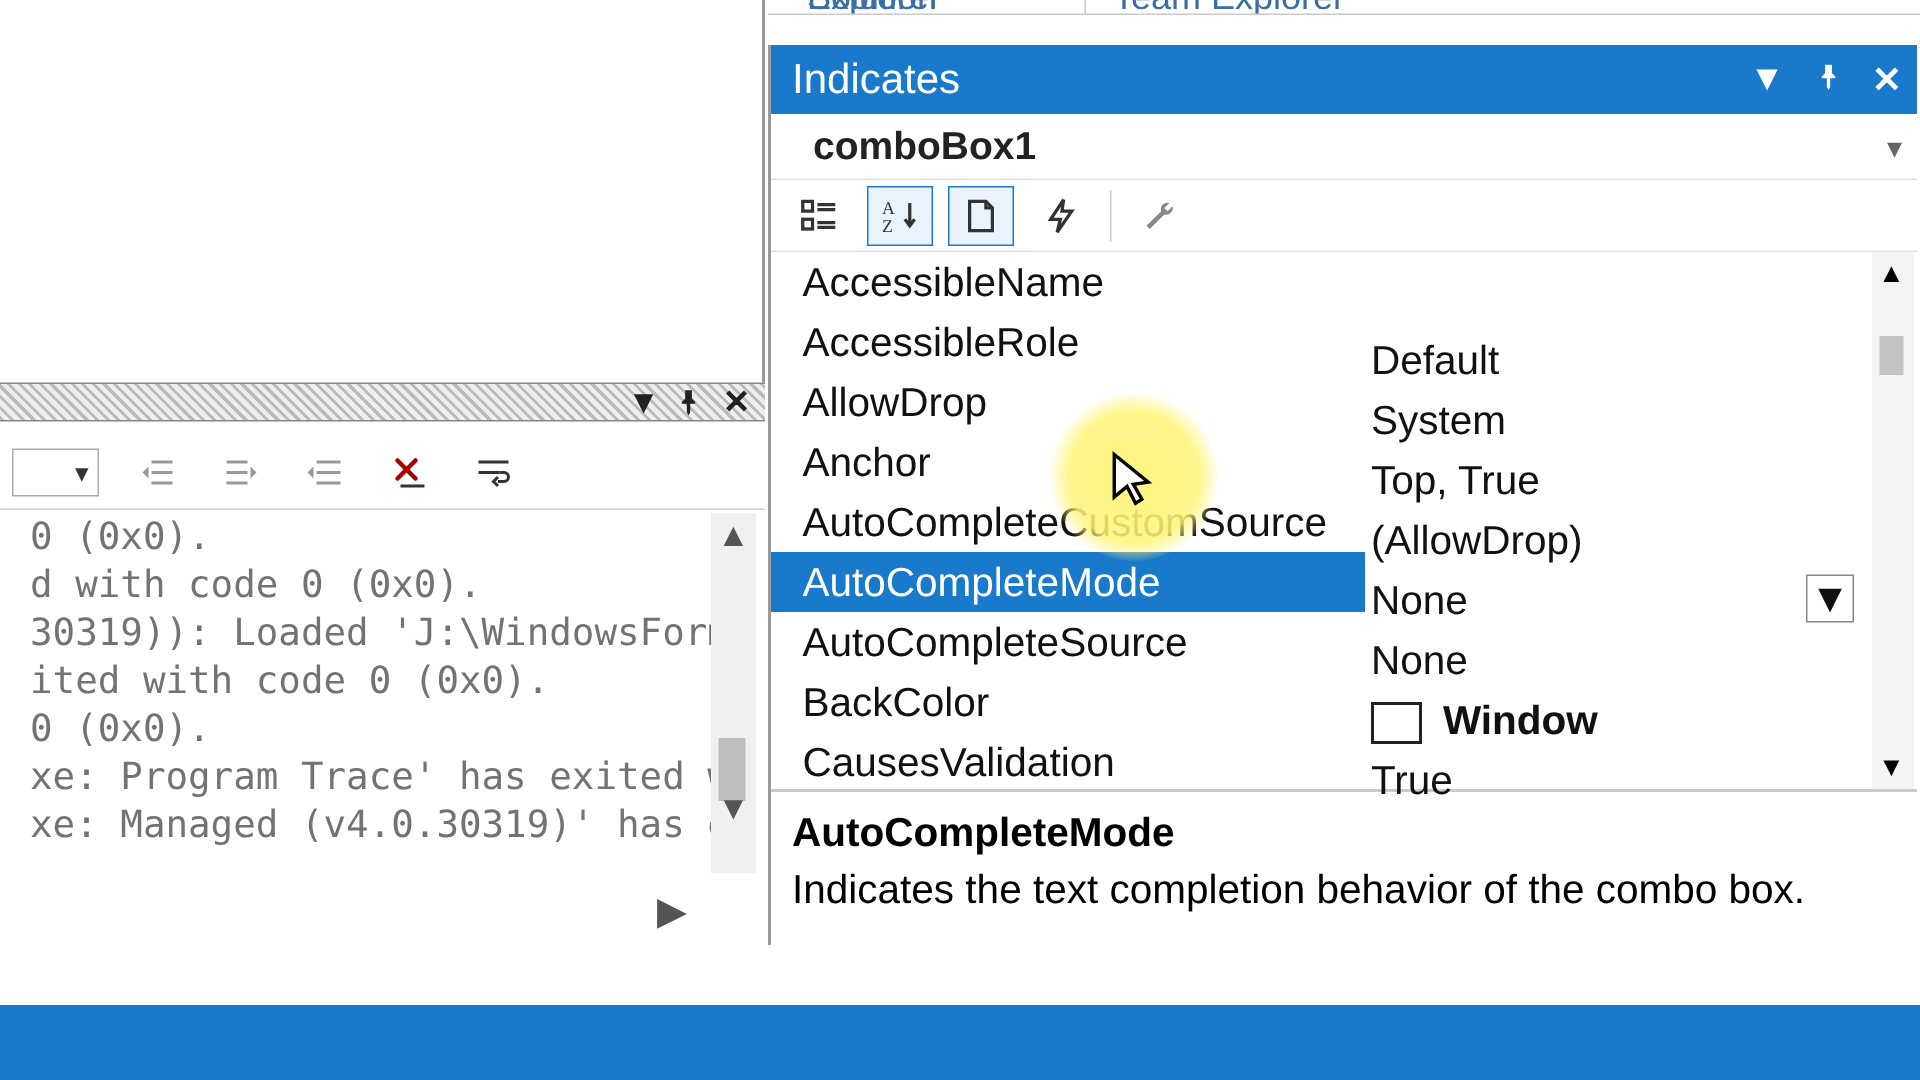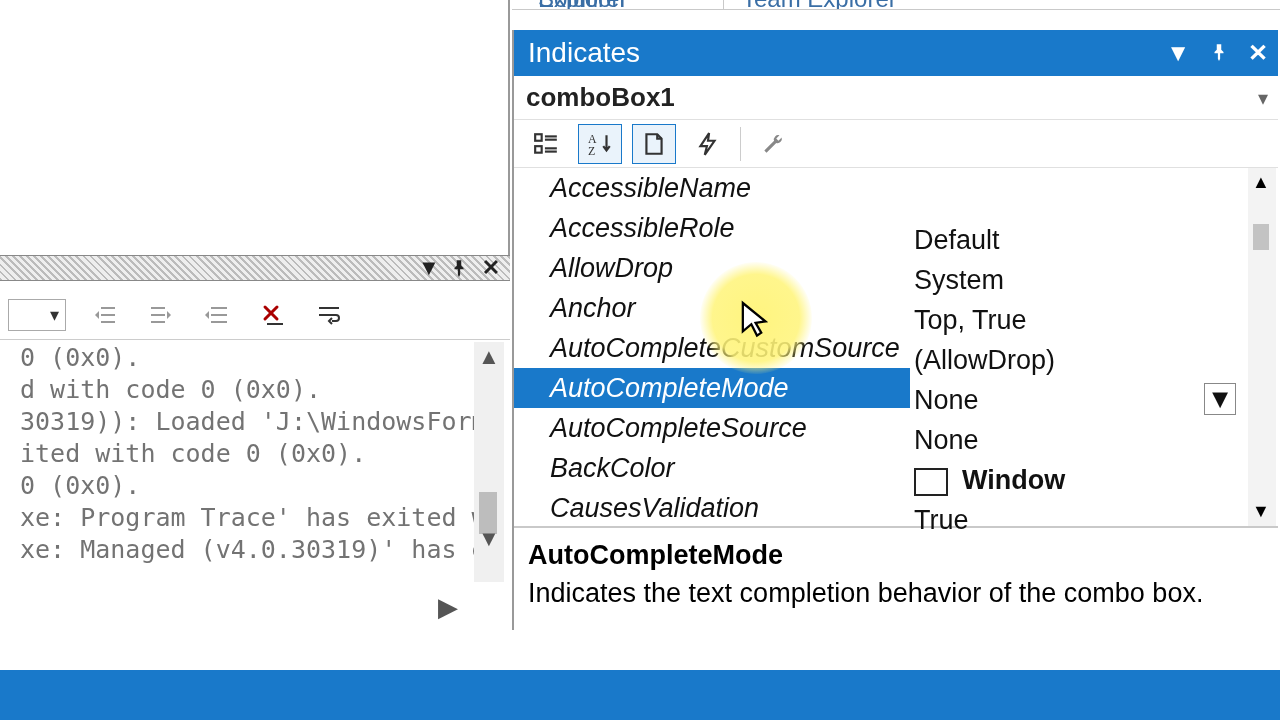--- a/index.html
+++ b/index.html
@@ -152,21 +152,21 @@
     justify-content: space-between;
     padding-right: 10px;
   }
   .props-title .right-ctls { display:flex; gap: 20px; align-items:center;}
   .props-title .right-ctls span { font-size: 24px; cursor:pointer; }
   .object-line {
     height: 44px;
     font-size: 26px;
     display:flex;
     align-items:center;
-    padding-left: 12px;
+    padding-left: 28px;
     color:#222;
     border-bottom: 1px solid #e0e0e0;
     position: relative;
   }
   .object-line b { font-weight: bold; margin-right: 14px; }
   .object-line .dd {
     position:absolute; right:10px; top:10px; font-size:20px; color:#666;
   }
 
   .props-toolbar {
@@ -190,23 +190,22 @@
     height: 358px;
     font-size: 27px;
   }
   .row {
     display: flex;
     height: 40px;
     line-height: 40px;
   }
   .row .name {
     width: 396px;
-    padding-left: 36px;
+    padding-left: 21px;
     color:#111;
-    font-style:italic;
   }
   .row .val {
     flex: 1;
     padding-left: 4px;
     color:#111;
     position: relative;
     margin-top: 12px;
   }
   .row.selected .name { background:#1979ca; color:#fff; }
   .row.selected .val .dd-btn {

